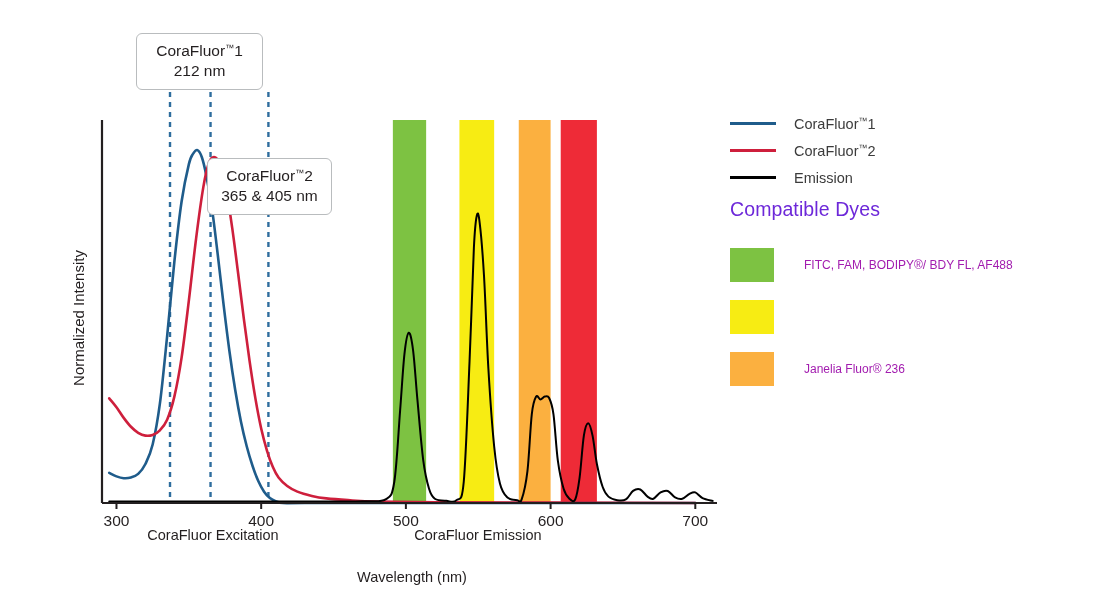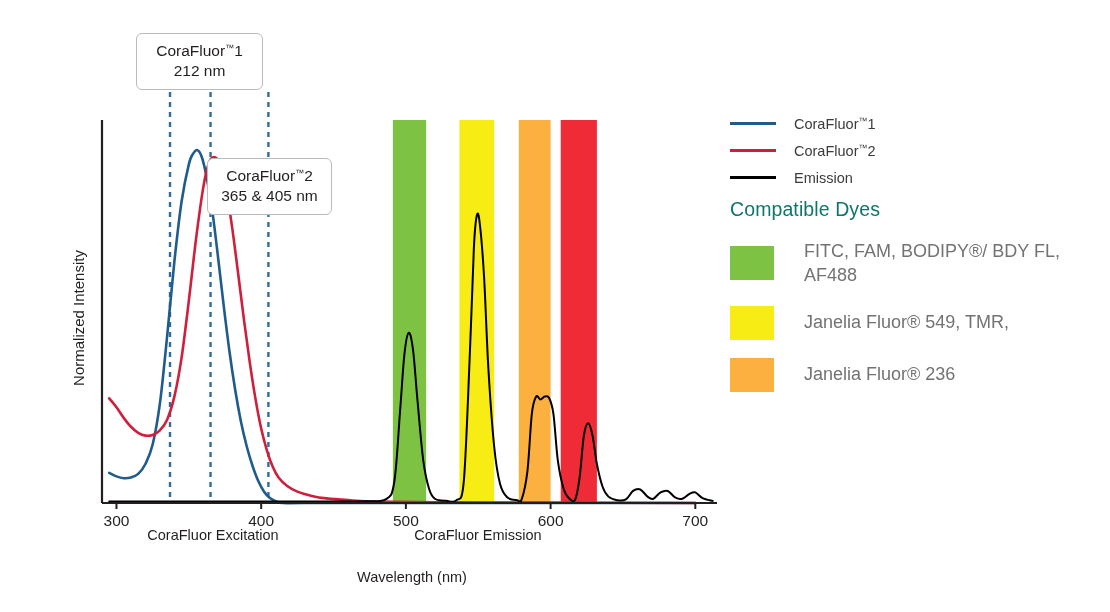--- a/index.html
+++ b/index.html
@@ -69,38 +69,38 @@
     white-space: nowrap;
   }
   .dyes {
     position: absolute;
     left: 730px;
     top: 198px;
     width: 360px;
   }
   .dyes-title {
     font-size: 19.5px;
-    color: #0f766e;
-    margin-bottom: 18px;
+    color: #6d28d9;
+    margin-bottom: 27px;
     letter-spacing: .1px;
   }
   .dye-row {
     display: flex;
     align-items: center;
     margin-bottom: 18px;
   }
   .dye-swatch {
     width: 44px;
     height: 34px;
     flex: 0 0 44px;
     margin-right: 30px;
   }
   .dye-label {
-    font-size: 18px;
-    color: #737373;
+    font-size: 12px;
+    color: #a21caf;
     line-height: 1.35;
   }
   .axis-text {
     font-size: 15px;
     fill: #231f20;
   }
   .tick-text {
     font-size: 15.5px;
     fill: #231f20;
   }
@@ -190,21 +190,20 @@
     <div id="dye-list">
         <div class="dye-row">
           <span class="dye-swatch" style="background: rgb(125, 194, 66);"></span>
           <span class="dye-label">
             <div>FITC, FAM, BODIPY®/ BDY FL, AF488</div>
           </span>
         </div>
         <div class="dye-row">
           <span class="dye-swatch" style="background: rgb(247, 236, 19);"></span>
           <span class="dye-label">
-            <div>Janelia Fluor® 549, TMR,</div>
           </span>
         </div>
         <div class="dye-row">
           <span class="dye-swatch" style="background: rgb(251, 176, 64);"></span>
           <span class="dye-label">
             <div>Janelia Fluor® 236</div>
           </span>
         </div>
       </div>
   </div>

